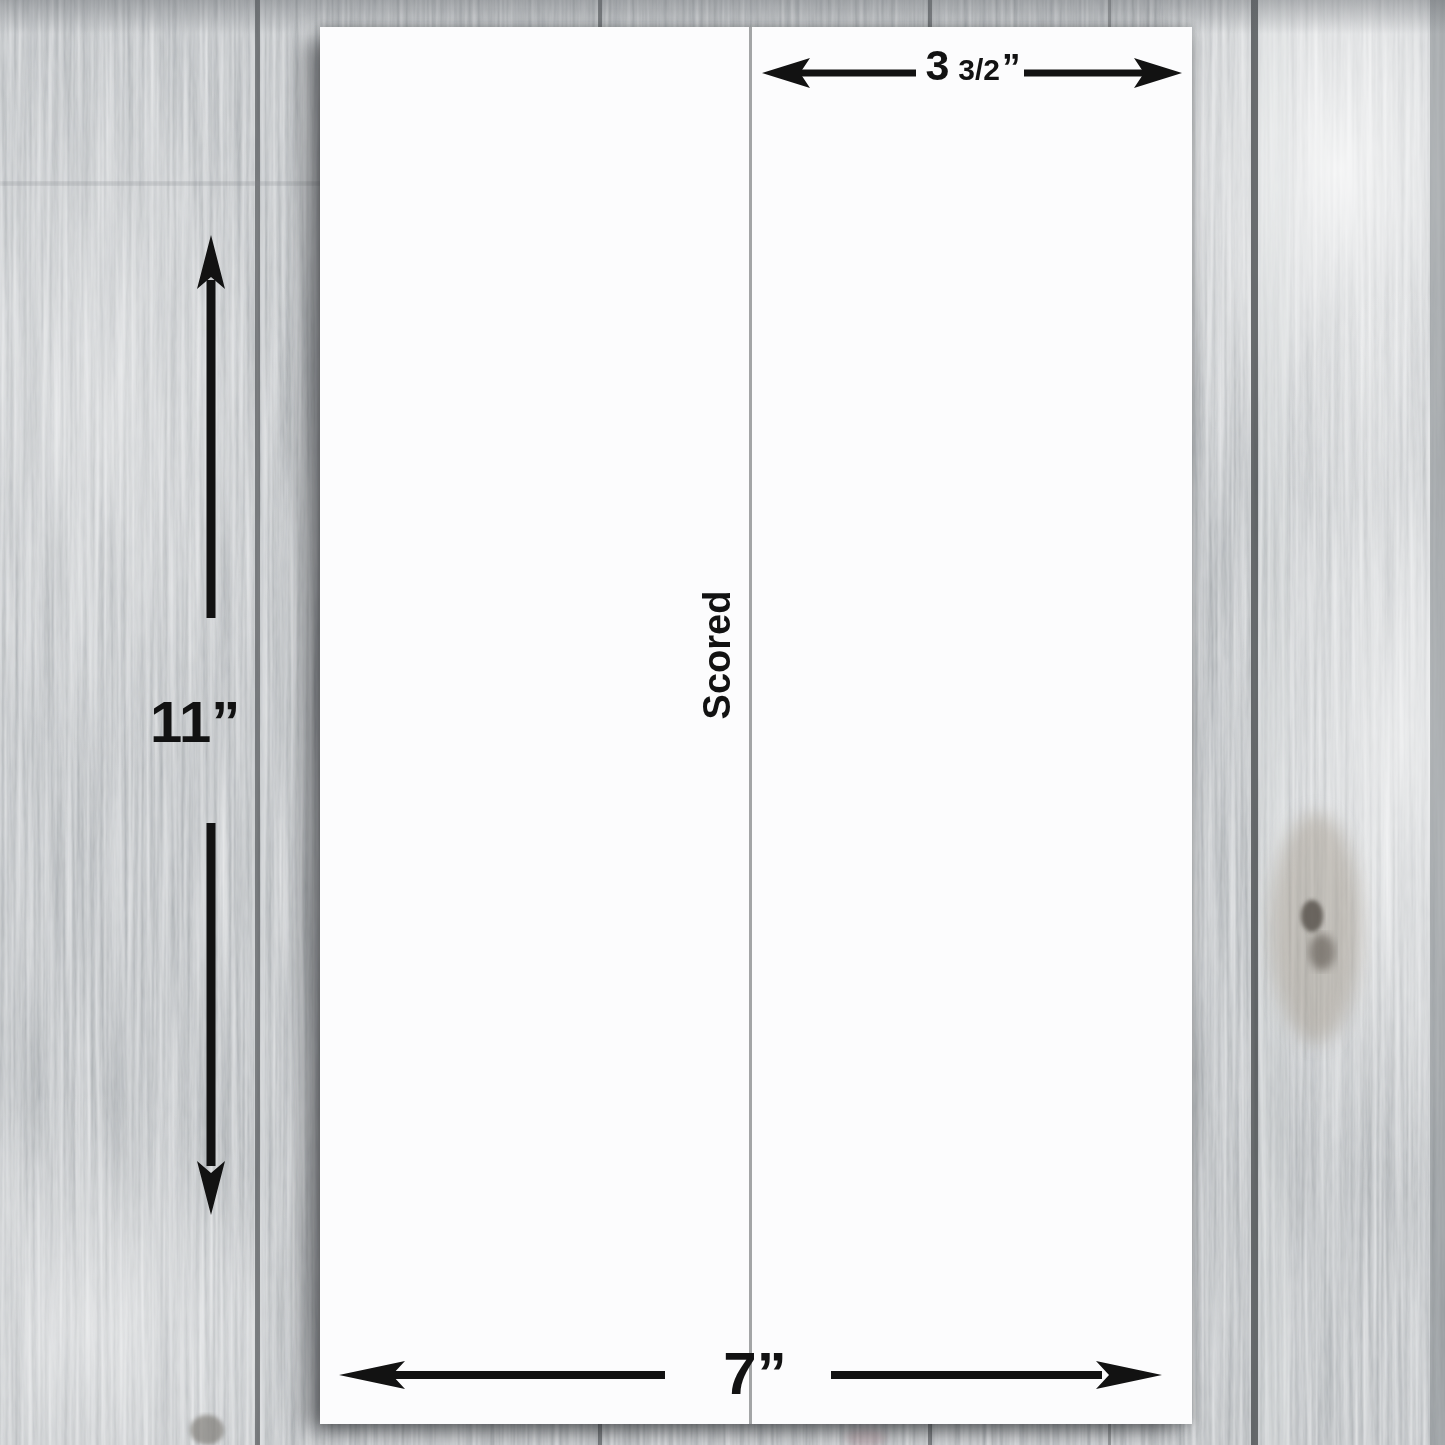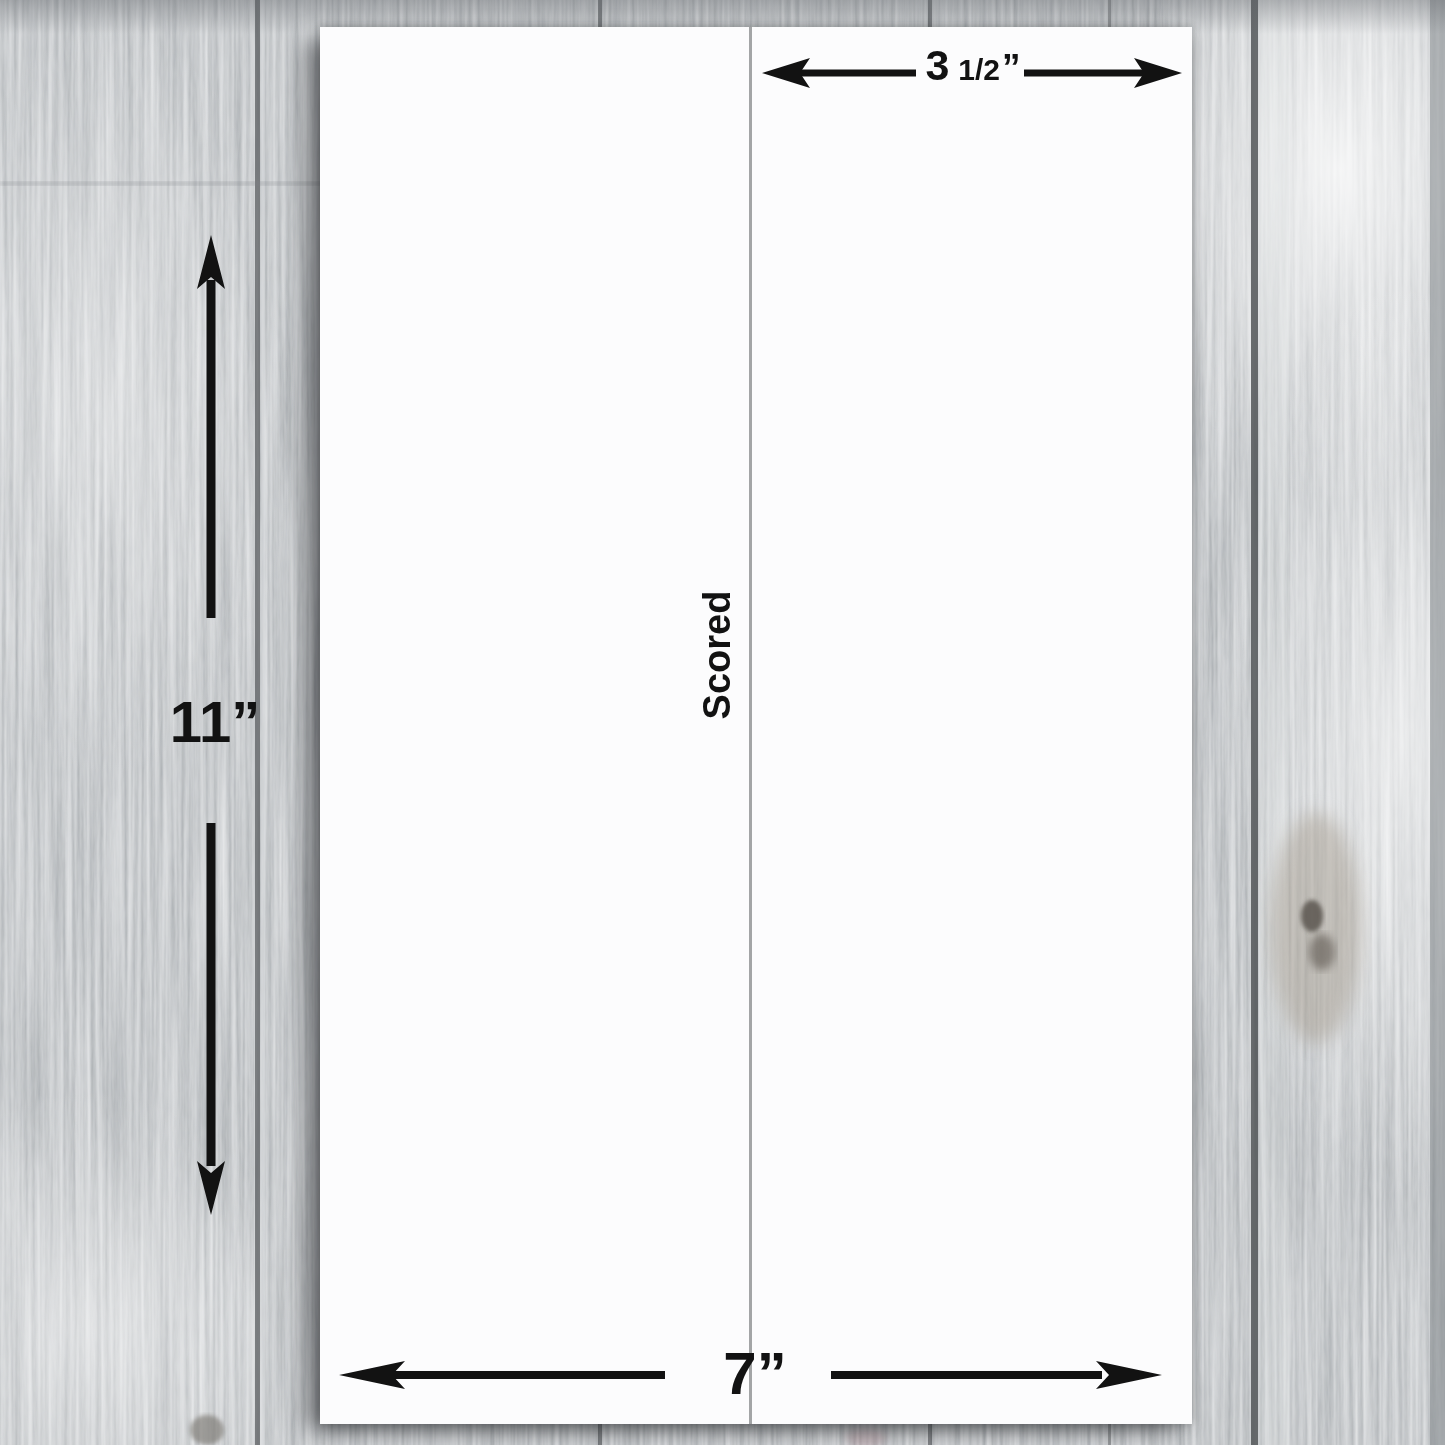--- a/index.html
+++ b/index.html
@@ -32,21 +32,21 @@
   }
   .top-width-label{
     left:873px;top:44px;width:200px;
     display:flex;justify-content:center;align-items:baseline;
   }
   .top-width-label .whole{font-size:43px;}
   .top-width-label .fraction{font-size:30px;margin-left:9px;}
   .top-width-label .unit{font-size:37px;margin-left:2px;}
   .height-label{
     left:150px;top:693px;width:130px;
-    font-size:58px;text-align:center;
+    font-size:58px;text-align:left;
   }
   .bottom-width-label{
     left:695px;top:1344px;width:120px;
     font-size:60px;text-align:center;
   }
   .dim{pointer-events:none;}
 </style>
 </head>
 <body>
 
@@ -137,21 +137,21 @@
   </div>
 
   <svg class="dim" style="left:756px;top:47px" width="432" height="52" viewBox="0 0 432 52">
     <polygon points="6,26 54,11 44,26 54,41" fill="#121212"></polygon>
     <line x1="42" y1="26" x2="160" y2="26" stroke-width="7" stroke="#121212"></line>
     <line x1="268" y1="26" x2="390" y2="26" stroke-width="7" stroke="#121212"></line>
     <polygon points="426,26 378,11 388,26 378,41" fill="#121212"></polygon>
   </svg>
   <div class="label top-width-label">
     <span class="whole">3</span>
-    <span class="fraction">1/2</span>
+    <span class="fraction">3/2</span>
     <span class="unit">”</span>
   </div>
 
   <svg class="dim" style="left:184px;top:230px" width="56" height="990" viewBox="0 0 56 990">
     <polygon points="27,5 13,59 27,47 41,59" fill="#121212"></polygon>
     <line x1="27" y1="50" x2="27" y2="388" stroke-width="9" stroke="#121212"></line>
     <line x1="27" y1="593" x2="27" y2="936" stroke-width="9" stroke="#121212"></line>
     <polygon points="27,985 13,931 27,943 41,931" fill="#121212"></polygon>
   </svg>
   <div class="label height-label">

